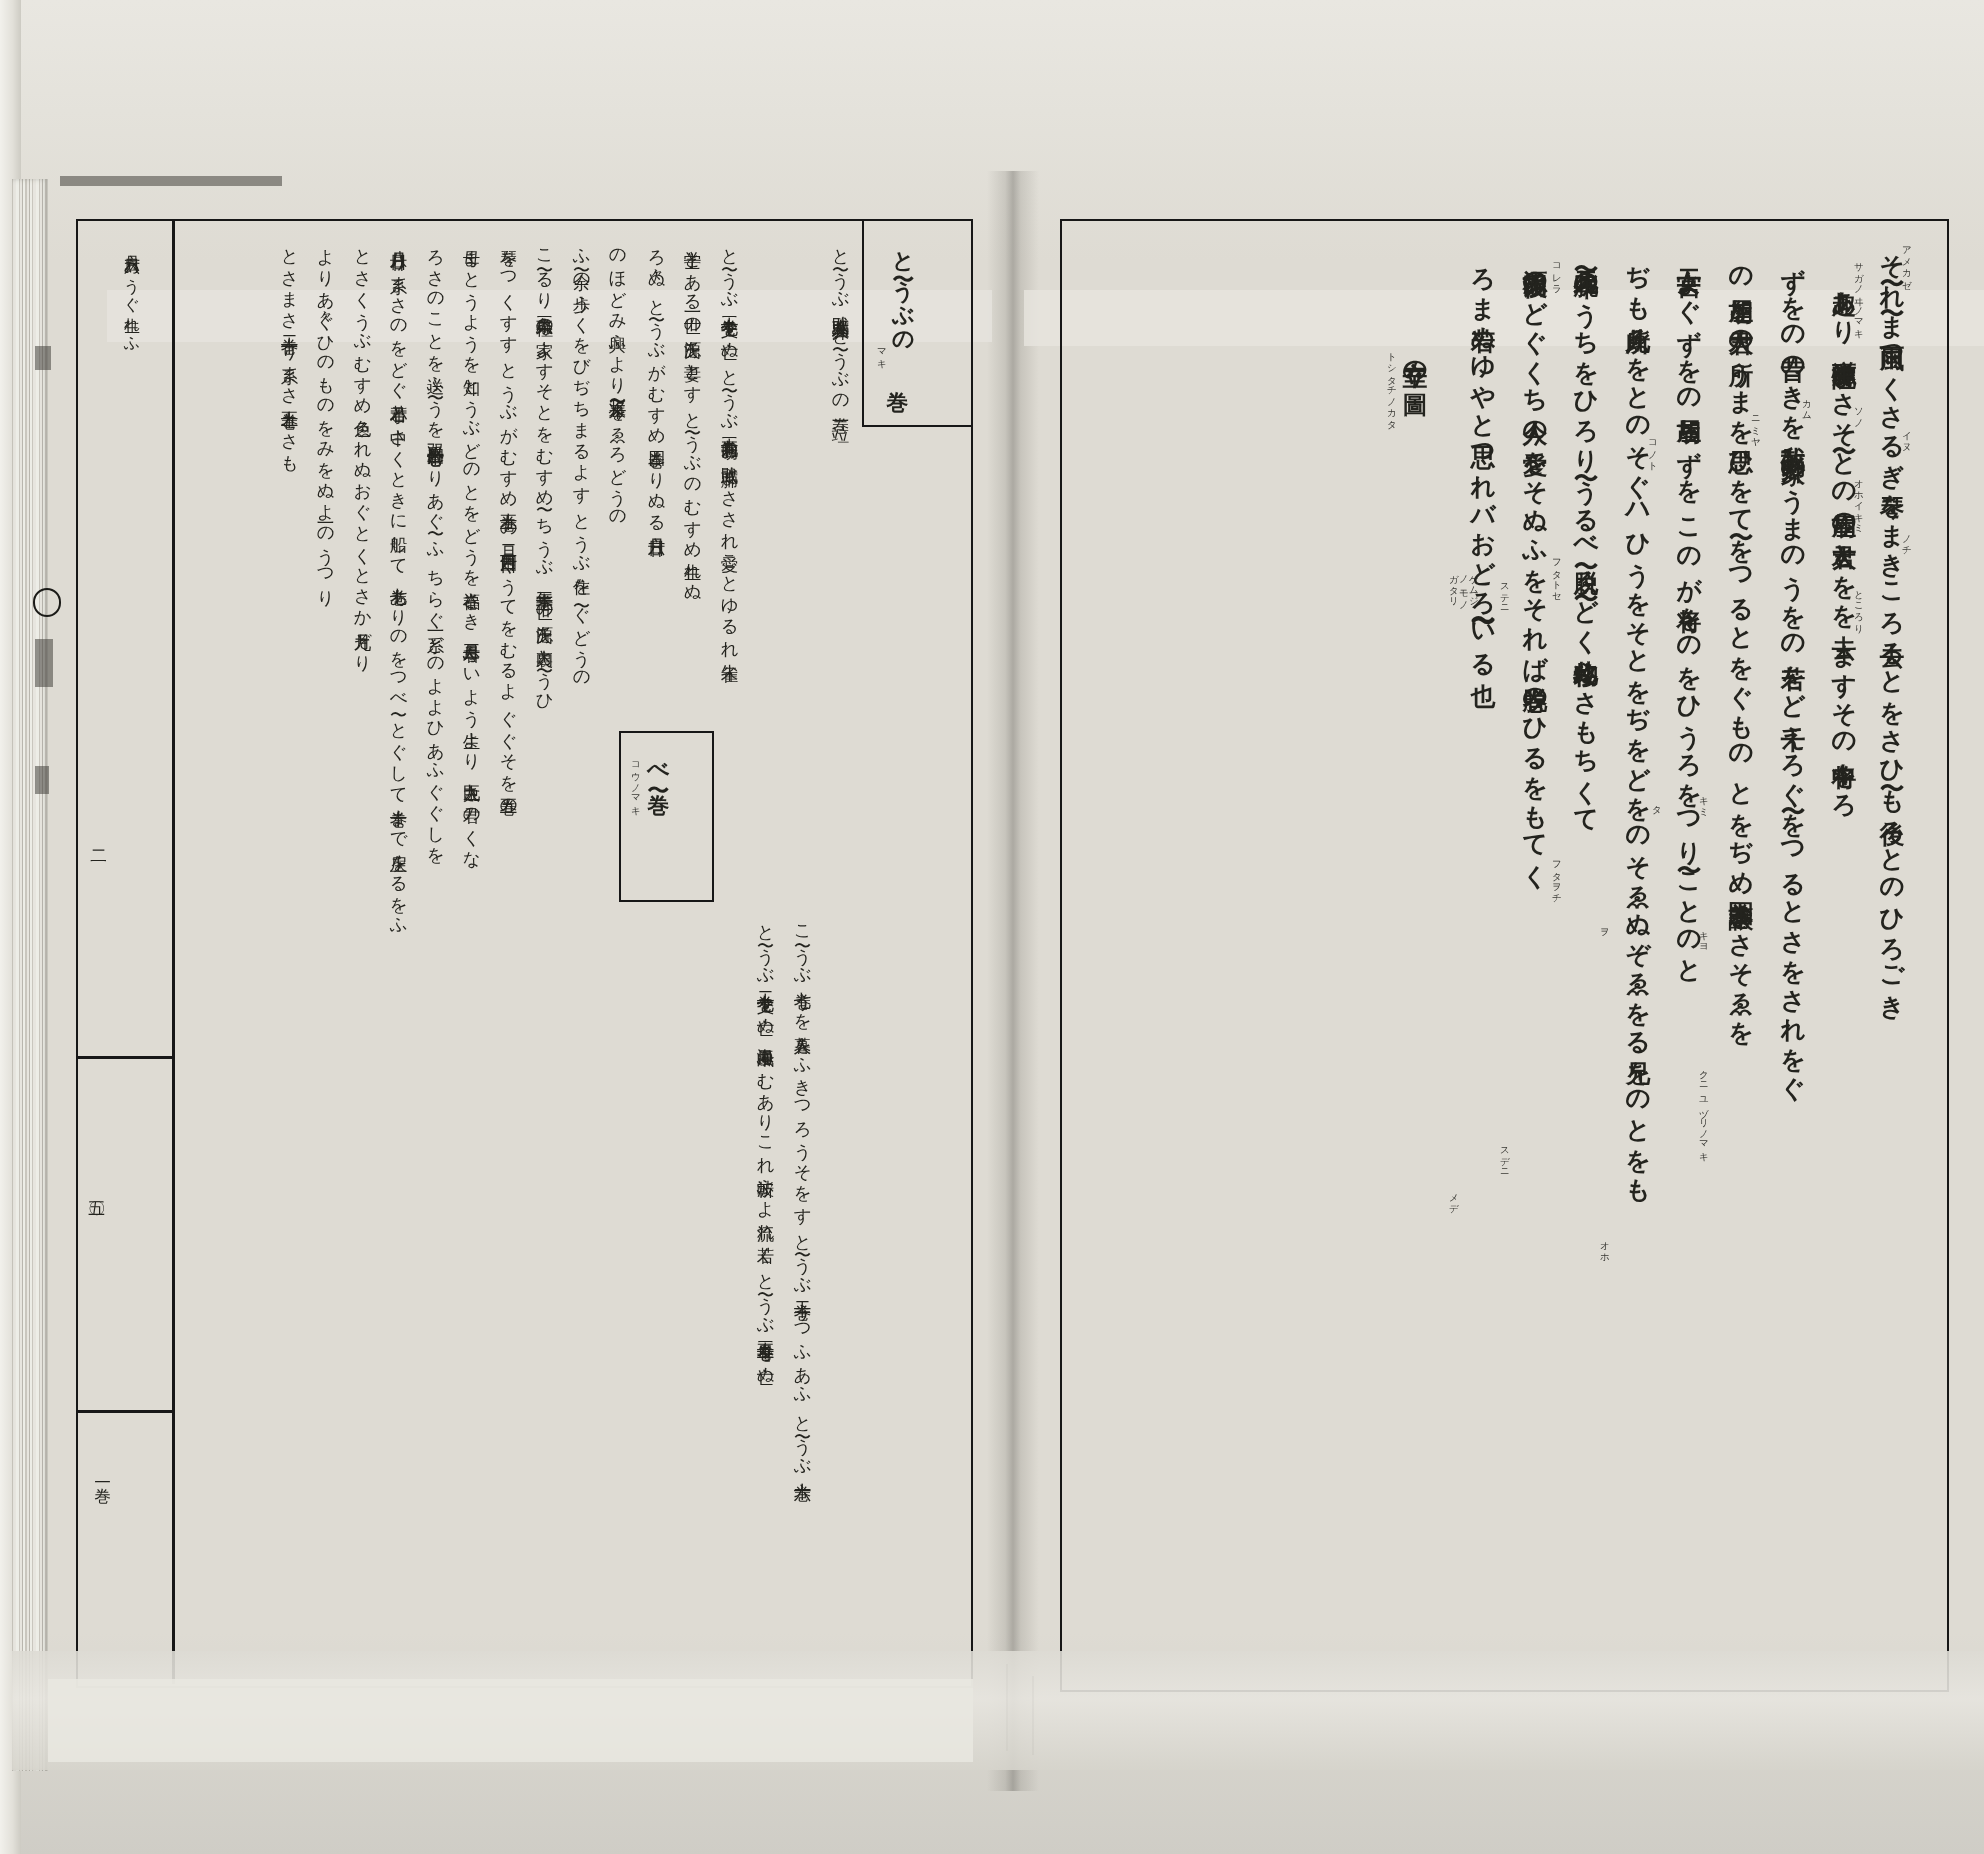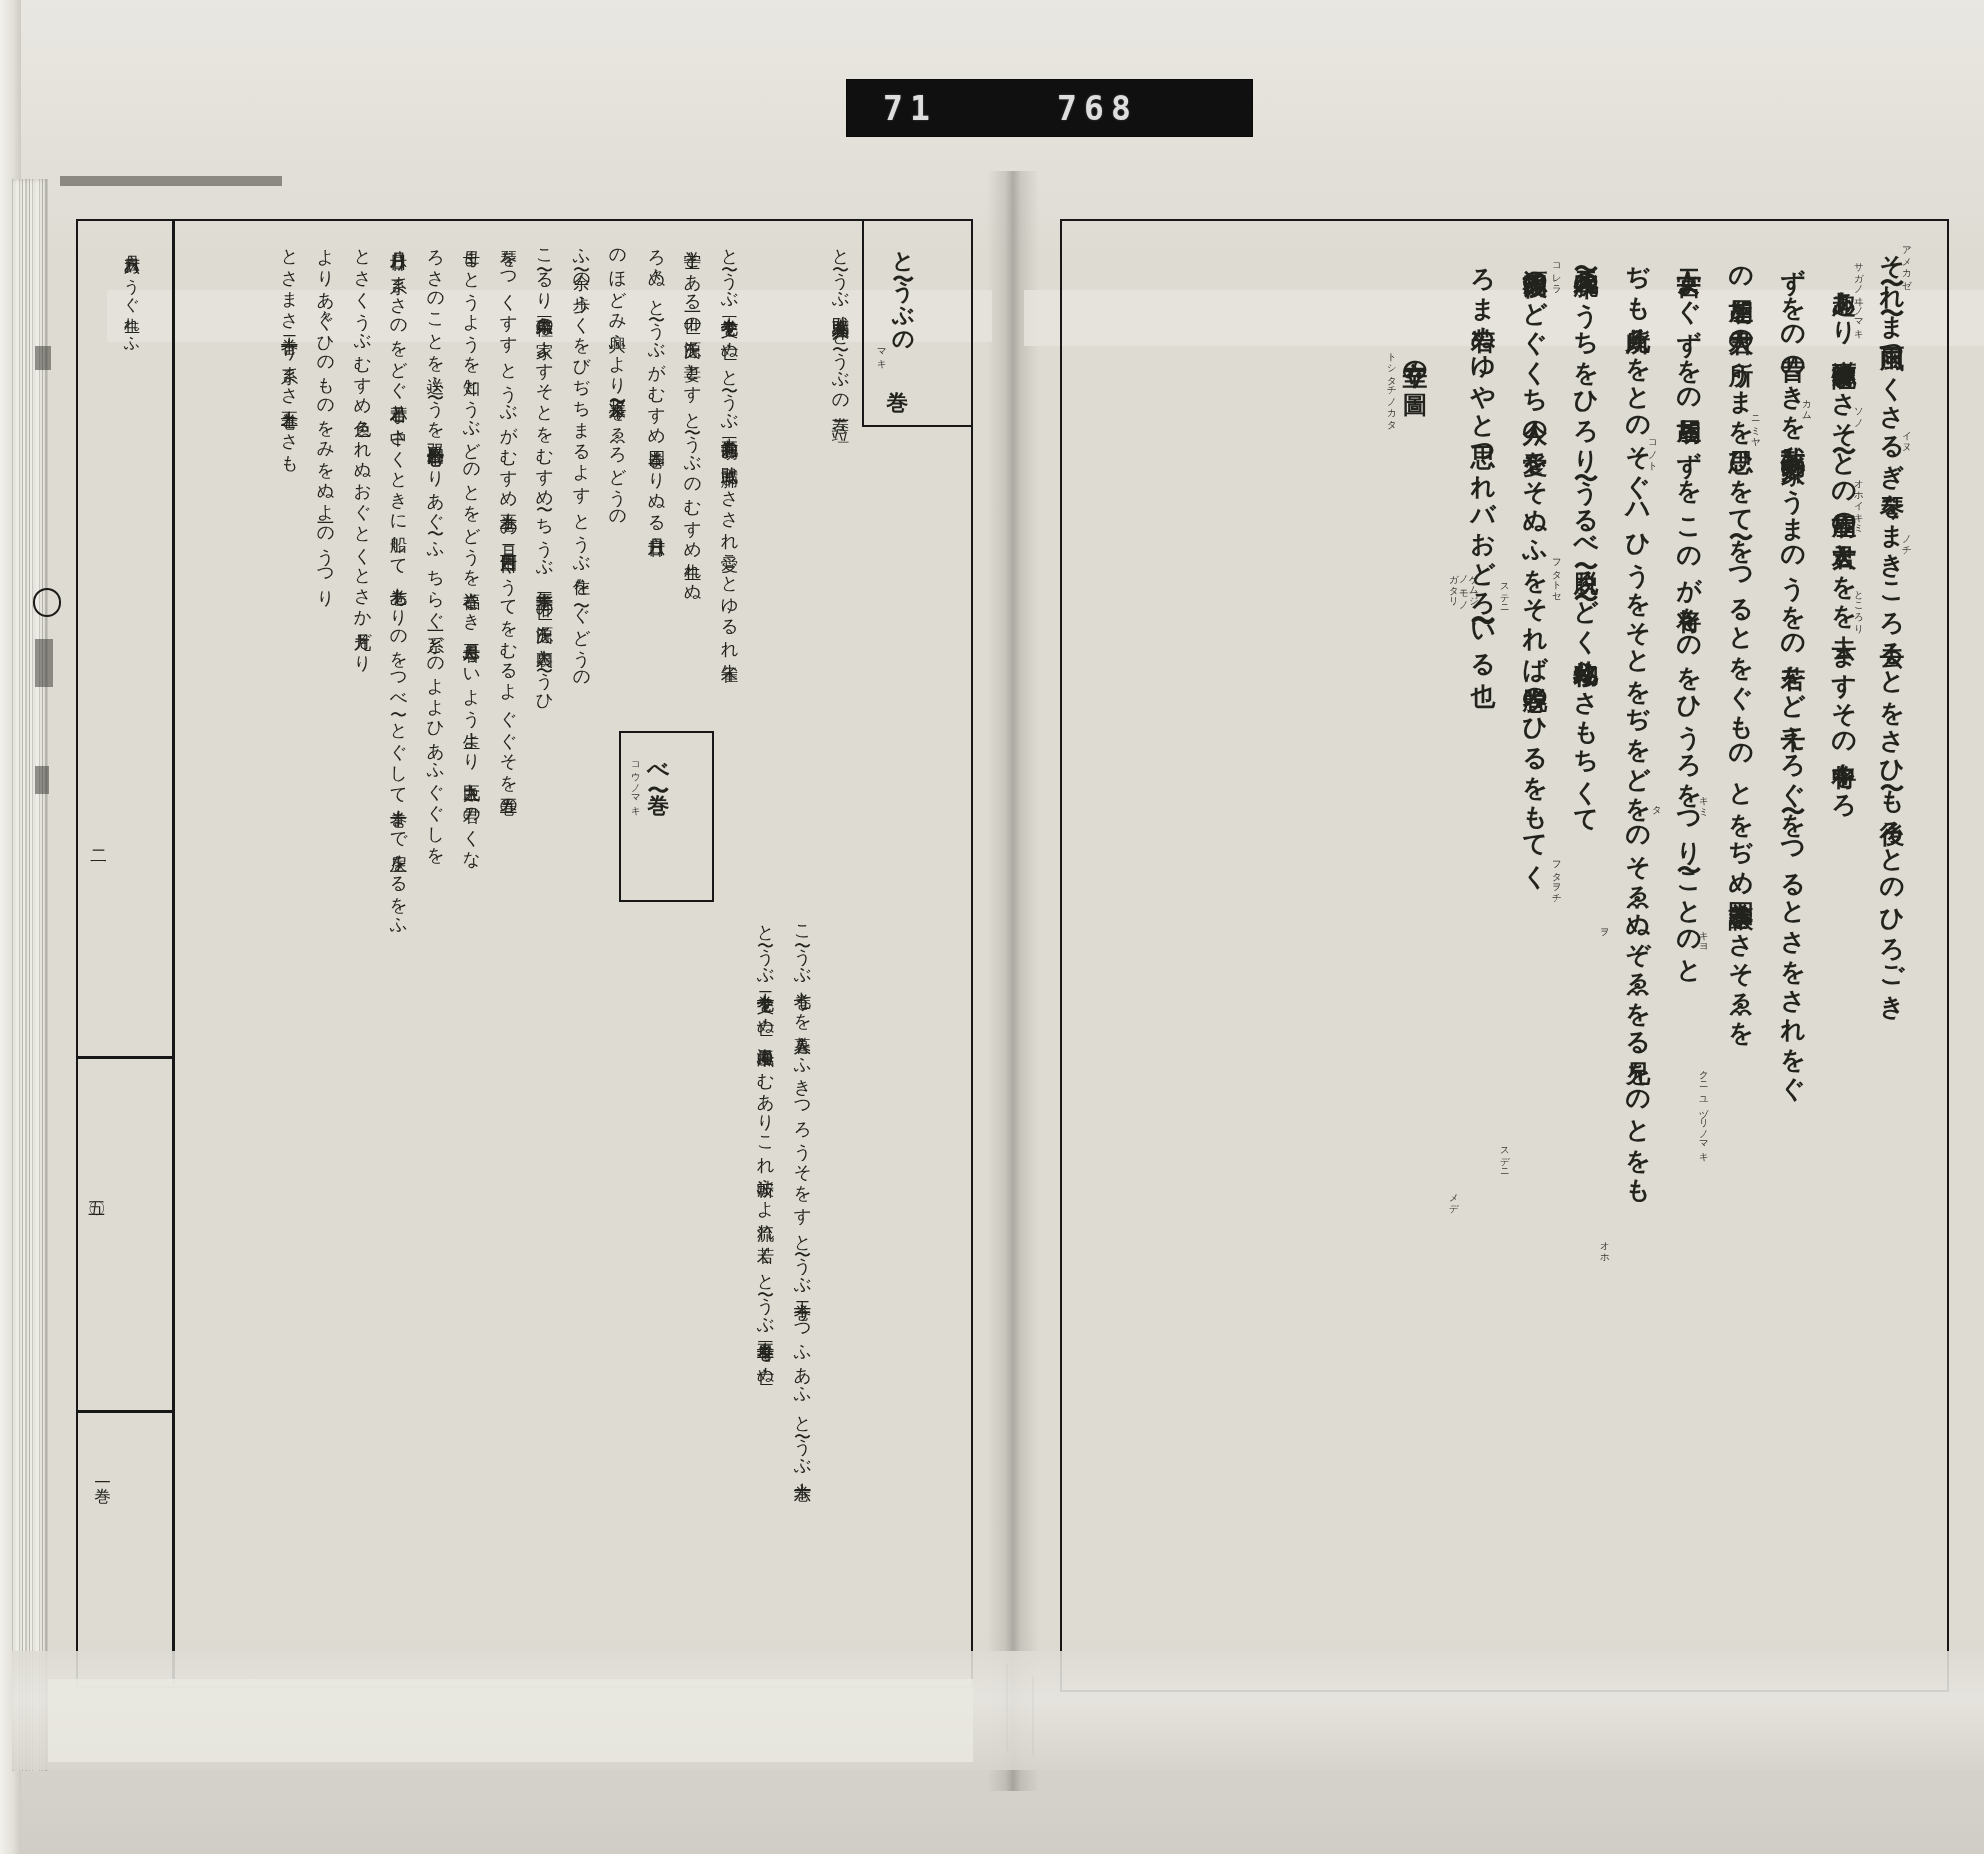--- a/index.html
+++ b/index.html
@@ -222,24 +222,20 @@
     opacity: 0.7;
   }
 </style>
 </head>
 <body>
 
 <div id="scan">
   <div id="plate"></div>
   <div class="film-edge-left"></div>
 
-  <div id="slate">
-    <span class="slate-num num-left">71</span>
-    <span class="slate-num num-right">768</span>
-  </div>
 
   <div id="book">
 
     <div id="page-edges"></div>
     <div class="smudge" style="left:23px;  top:175px;  width:16px; height:24px;"></div>
     <div class="smudge" style="left:23px;  top:468px; width:18px; height:48px;"></div>
     <div class="smudge" style="left:23px;  top:595px; width:14.3px; height:28px;"></div>
     <div class="smudge" style="left:48px; top:4.8px;   width:222px; height:10.3px;"></div>
 
     <div id="leaf-left"></div>

